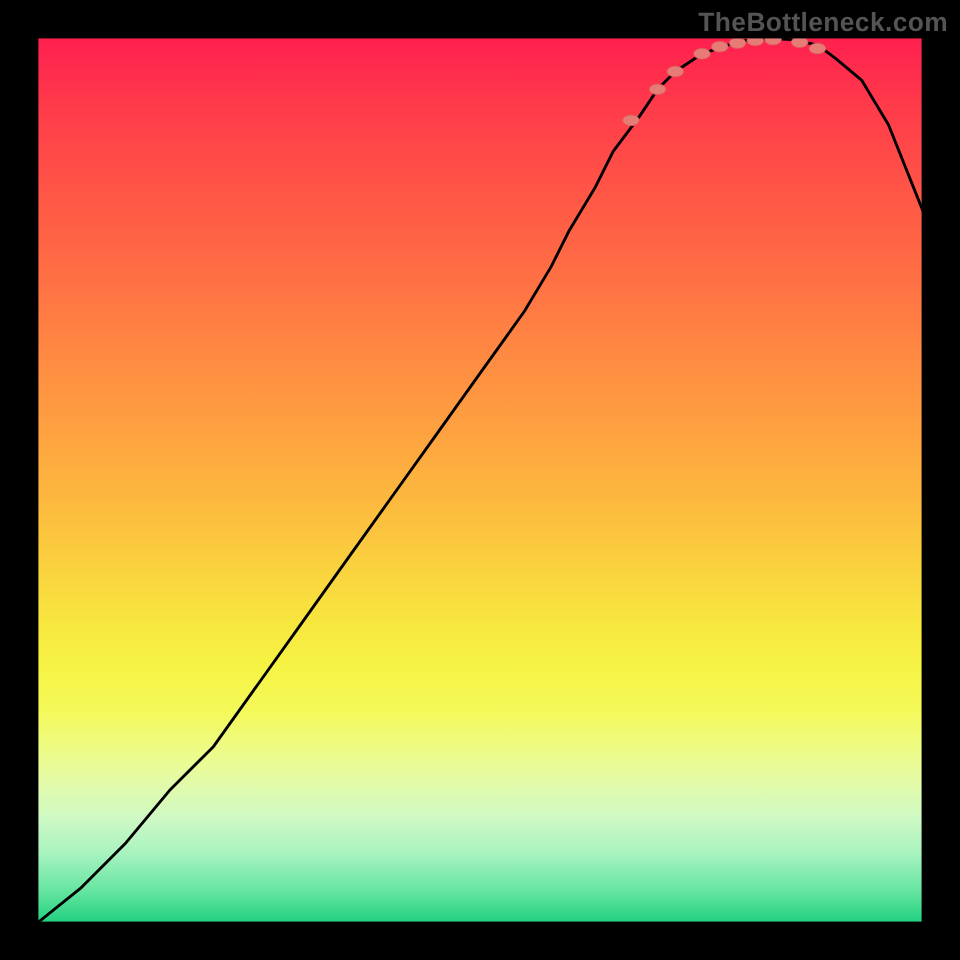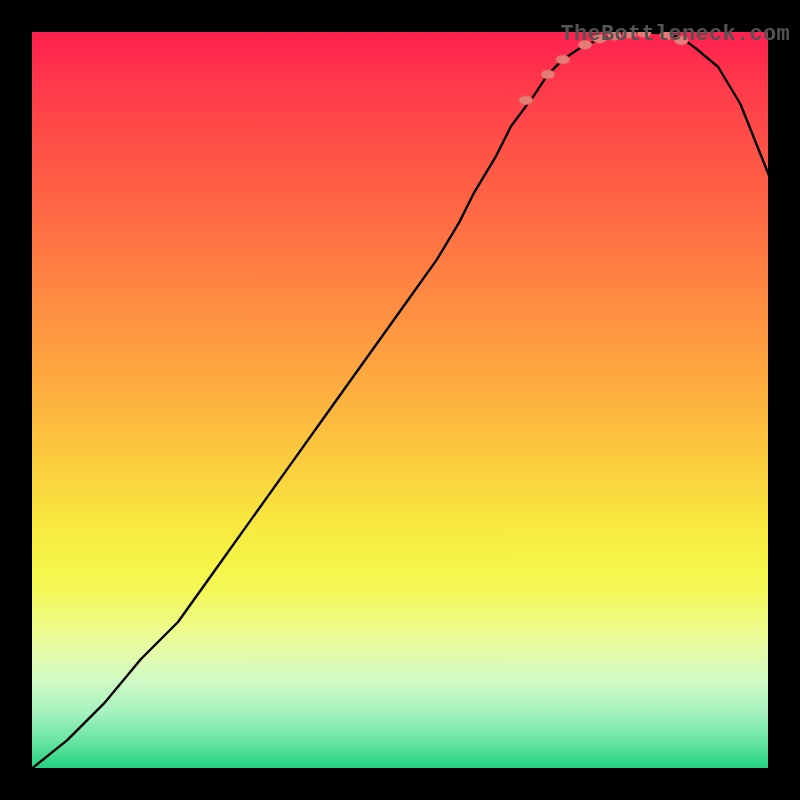--- a/index.html
+++ b/index.html
@@ -12,28 +12,27 @@
     font-family: Arial, Helvetica, sans-serif;
   }
   .page {
     position: relative;
     width: 800px;
     height: 800px;
     background: #000;
   }
   .watermark {
     position: absolute;
-    top: 22px;
+    top: 6px;
     right: 10px;
     color: #545454;
     font-size: 22px;
     font-weight: bold;
     letter-spacing: 0.3px;
     z-index: 40;
-    font-family: Liberation Mono, monospace;
   }
   .plot-wrap {
     position: absolute;
     left: 30px;
     top: 30px;
     width: 740px;
     height: 740px;
   }
   .plot-area {
     position: absolute;

